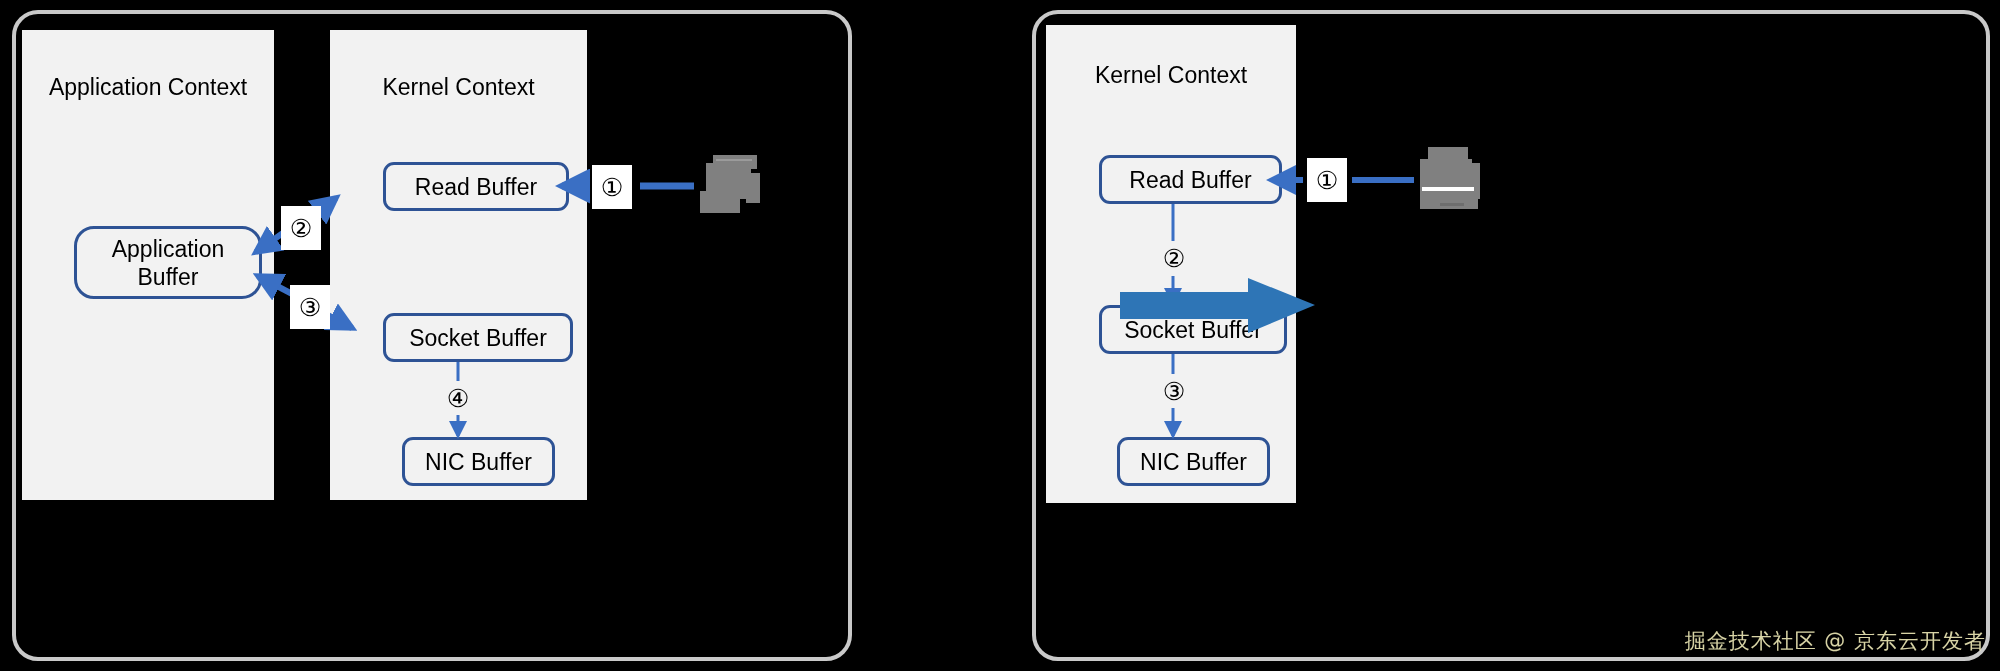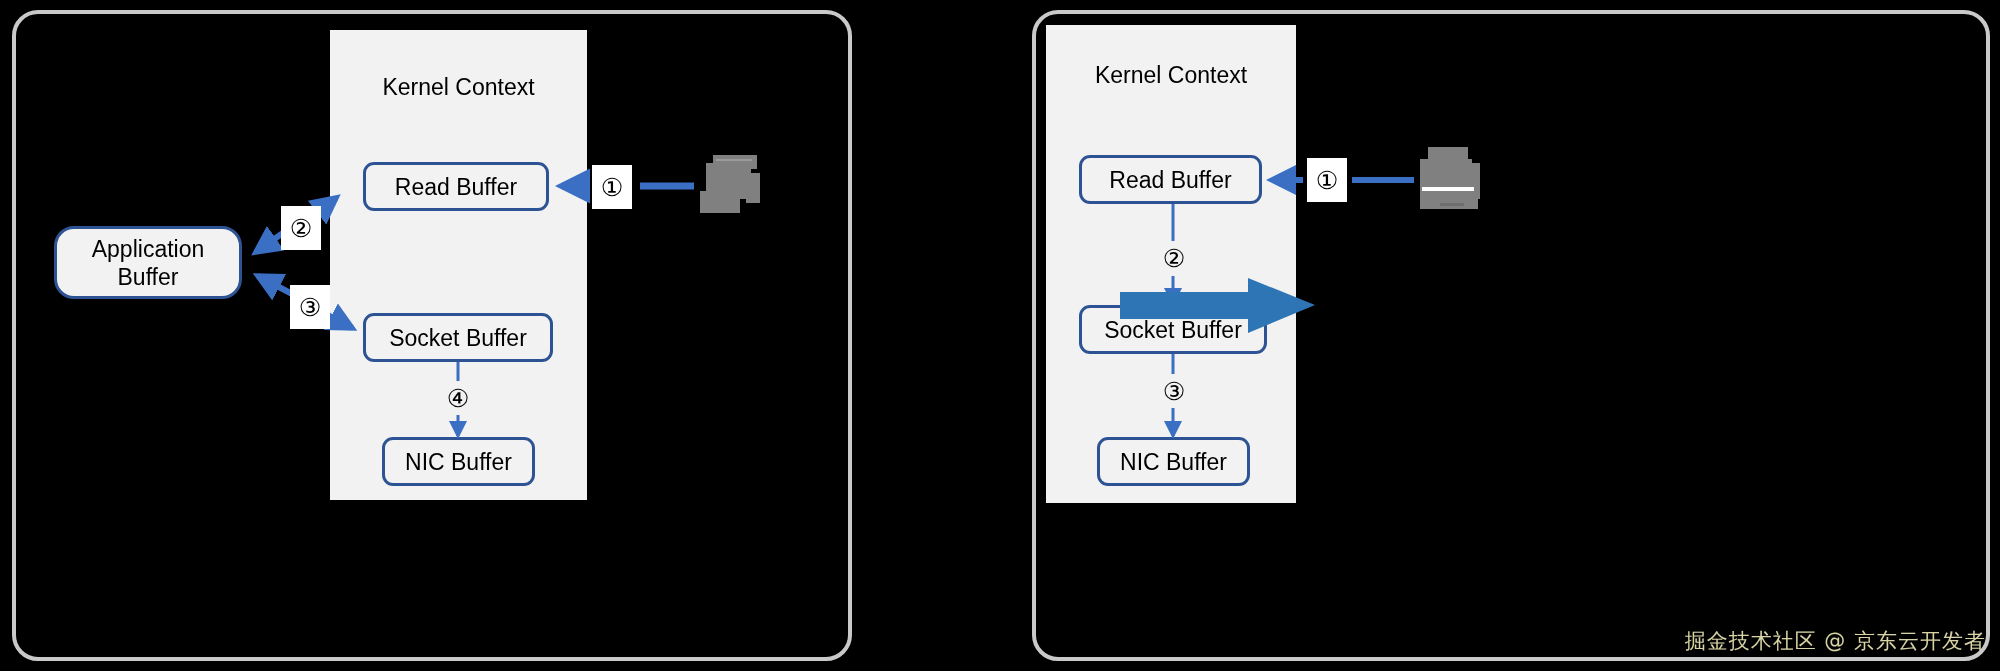--- a/index.html
+++ b/index.html
@@ -24,21 +24,21 @@
              font-size:23px;line-height:31px;color:#000;font-weight:400;}
   #panel-app  .ctx-title{top:42px;}
   #panel-kern-l .ctx-title{top:42px;}
   #panel-kern-r .ctx-title{top:35px;}
 
   
   .buf{position:absolute;box-sizing:border-box;background:#f2f2f2;
        border:3px solid #2e5395;border-radius:11px;
        display:flex;align-items:center;justify-content:center;
        font-size:23px;color:#000;white-space:pre-line;text-align:center;
-       line-height:28px;}
+       line-height:28px;margin-left:20px;}
 
   #buf-app     {left:54px;  top:226px; width:188px; height:73px;border-radius:20px;}
   #buf-read-l  {left:363px; top:162px; width:186px; height:49px;}
   #buf-socket-l{left:363px; top:313px; width:190px; height:49px;}
   #buf-nic-l   {left:382px; top:437px; width:153px; height:49px;}
 
   #buf-read-r  {left:1079px;top:155px; width:183px; height:49px;}
   #buf-socket-r{left:1079px;top:305px; width:188px; height:49px;}
   #buf-nic-r   {left:1097px;top:437px; width:153px; height:49px;}
 
@@ -74,20 +74,24 @@
              font-family:"DejaVu Sans",sans-serif;white-space:nowrap;}
 </style>
 </head>
 <body>
 
 <div class="stage">
 
   <div class="outer-frame" id="frame-left"></div>
   <div class="outer-frame" id="frame-right"></div>
 
+  <div class="ctx-panel" id="panel-app">
+    <div class="ctx-title">Application
+Context</div>
+  </div>
 
   <div class="ctx-panel" id="panel-kern-l">
     <div class="ctx-title">Kernel
 Context</div>
   </div>
 
   <div class="ctx-panel" id="panel-kern-r">
     <div class="ctx-title">Kernel
 Context</div>
   </div>

